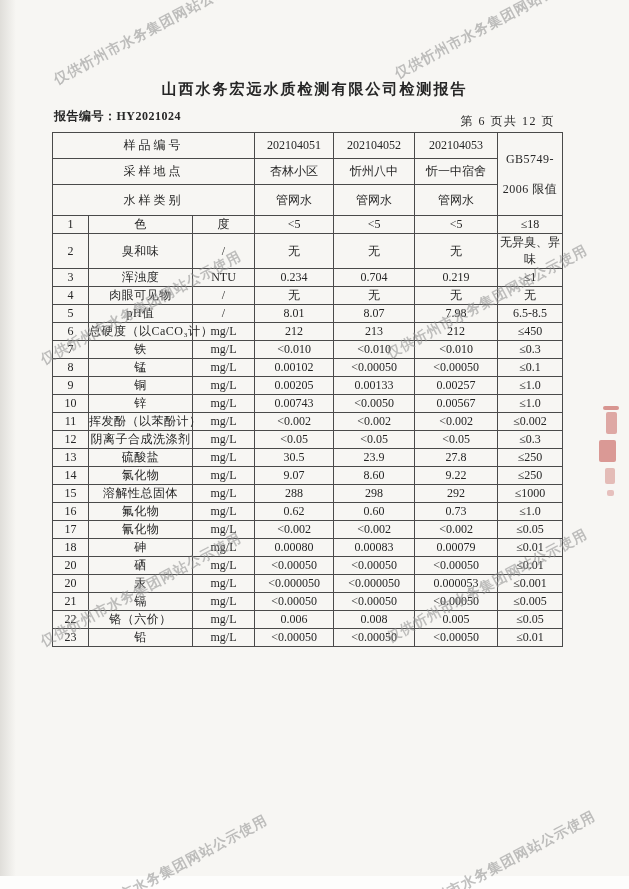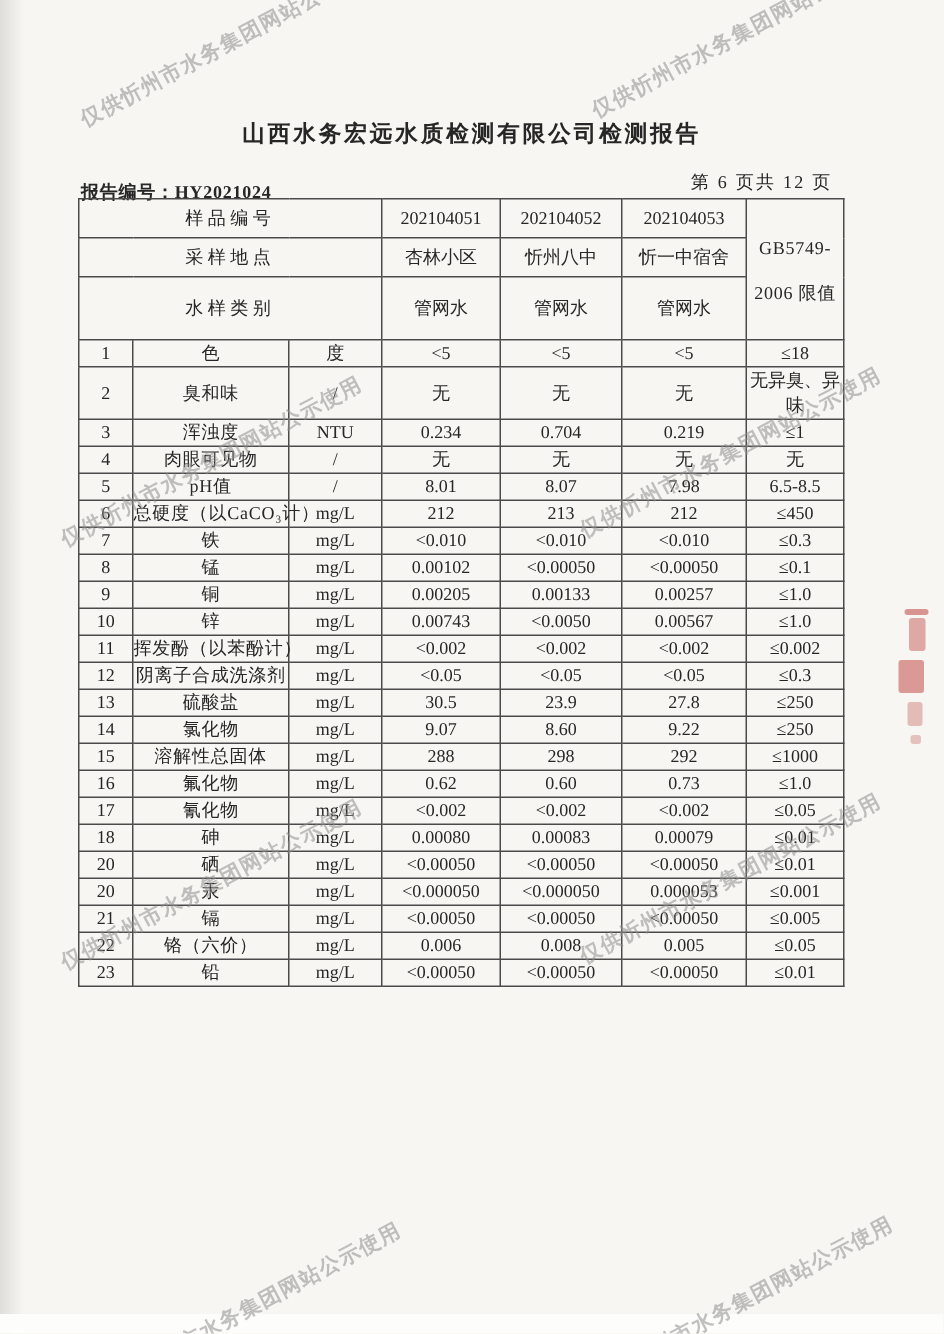--- a/index.html
+++ b/index.html
@@ -7,29 +7,29 @@
     width:629px;height:889px;position:relative;overflow:hidden;
     background:#f7f6f3;color:#262626;
     font-family:"Liberation Serif","DejaVu Serif",serif;
   }
   .left-band{position:absolute;left:0;top:0;width:16px;height:889px;
     background:linear-gradient(to right,rgba(185,182,176,.38),rgba(185,182,176,0));}
   .bottom-band{position:absolute;left:0;top:876px;width:629px;height:13px;background:#fdfdfc;}
 
   .title{position:absolute;top:80px;left:0;width:629px;text-align:center;
     font-size:15px;font-weight:700;letter-spacing:2px;}
-  .report-line{position:absolute;top:120px;left:54px;font-size:12px;font-weight:700;letter-spacing:.5px;}
+  .report-line{position:absolute;top:108px;left:54px;font-size:12px;font-weight:700;letter-spacing:.5px;}
   .page-indicator{position:absolute;top:113px;right:74px;font-size:12px;letter-spacing:1.5px;margin-left:37px;}
 
   table.report{position:absolute;left:52px;top:132px;width:510px;
     border-collapse:collapse;table-layout:fixed;border:1.5px solid #383838;z-index:2;}
   table.report td{border:1px solid #4a4a4a;text-align:center;font-size:12px;padding:0;
     vertical-align:middle;overflow:visible;}
   tr.meta{height:26px;}
-  tr.meta3{height:42px;}
+  tr.meta3{height:31px;}
   td.meta-label{letter-spacing:3px;}
   td.limit-head{font-size:12px;letter-spacing:.5px;margin-top:32px;}
   td.limit-head div{line-height:30px;}
   td.item{text-align:left;padding-left:8px;white-space:nowrap;letter-spacing:.5px;font-size:11.6px;}
   td.sm{font-size:10px;letter-spacing:0;}
 
   .wm{position:absolute;white-space:nowrap;z-index:5;pointer-events:none;
     transform:rotate(-28deg);transform-origin:0 50%;
     font-family:"Liberation Sans","DejaVu Sans",sans-serif;
     font-weight:700;font-size:14px;letter-spacing:1px;color:#8f8f8f;opacity:.55;}

